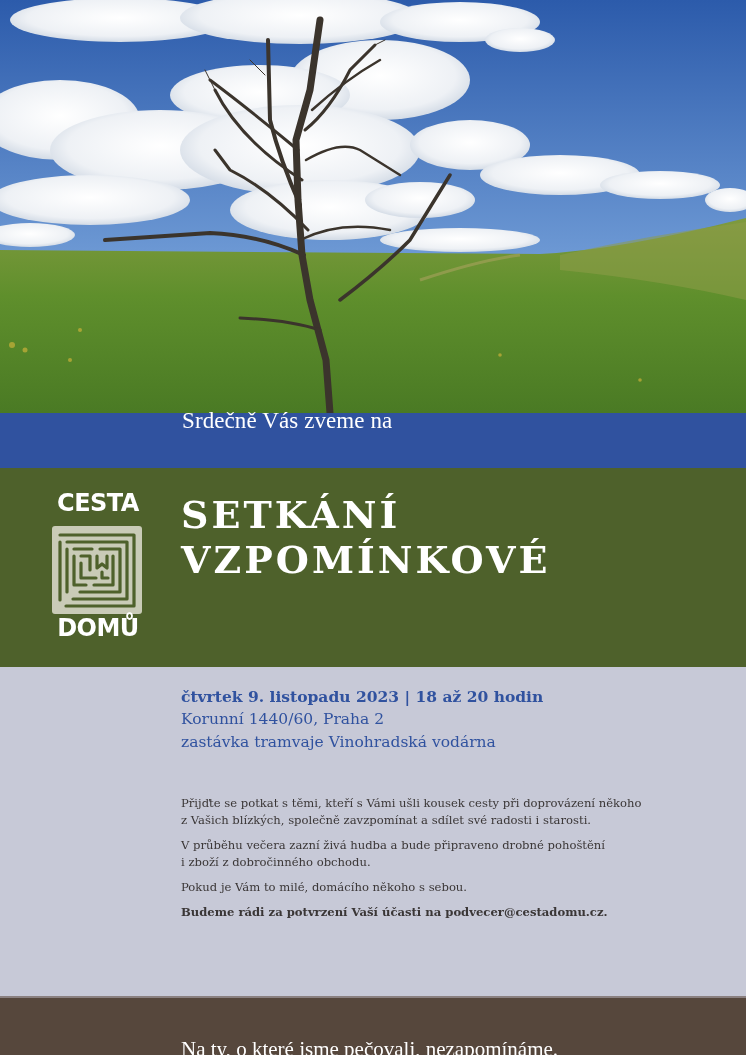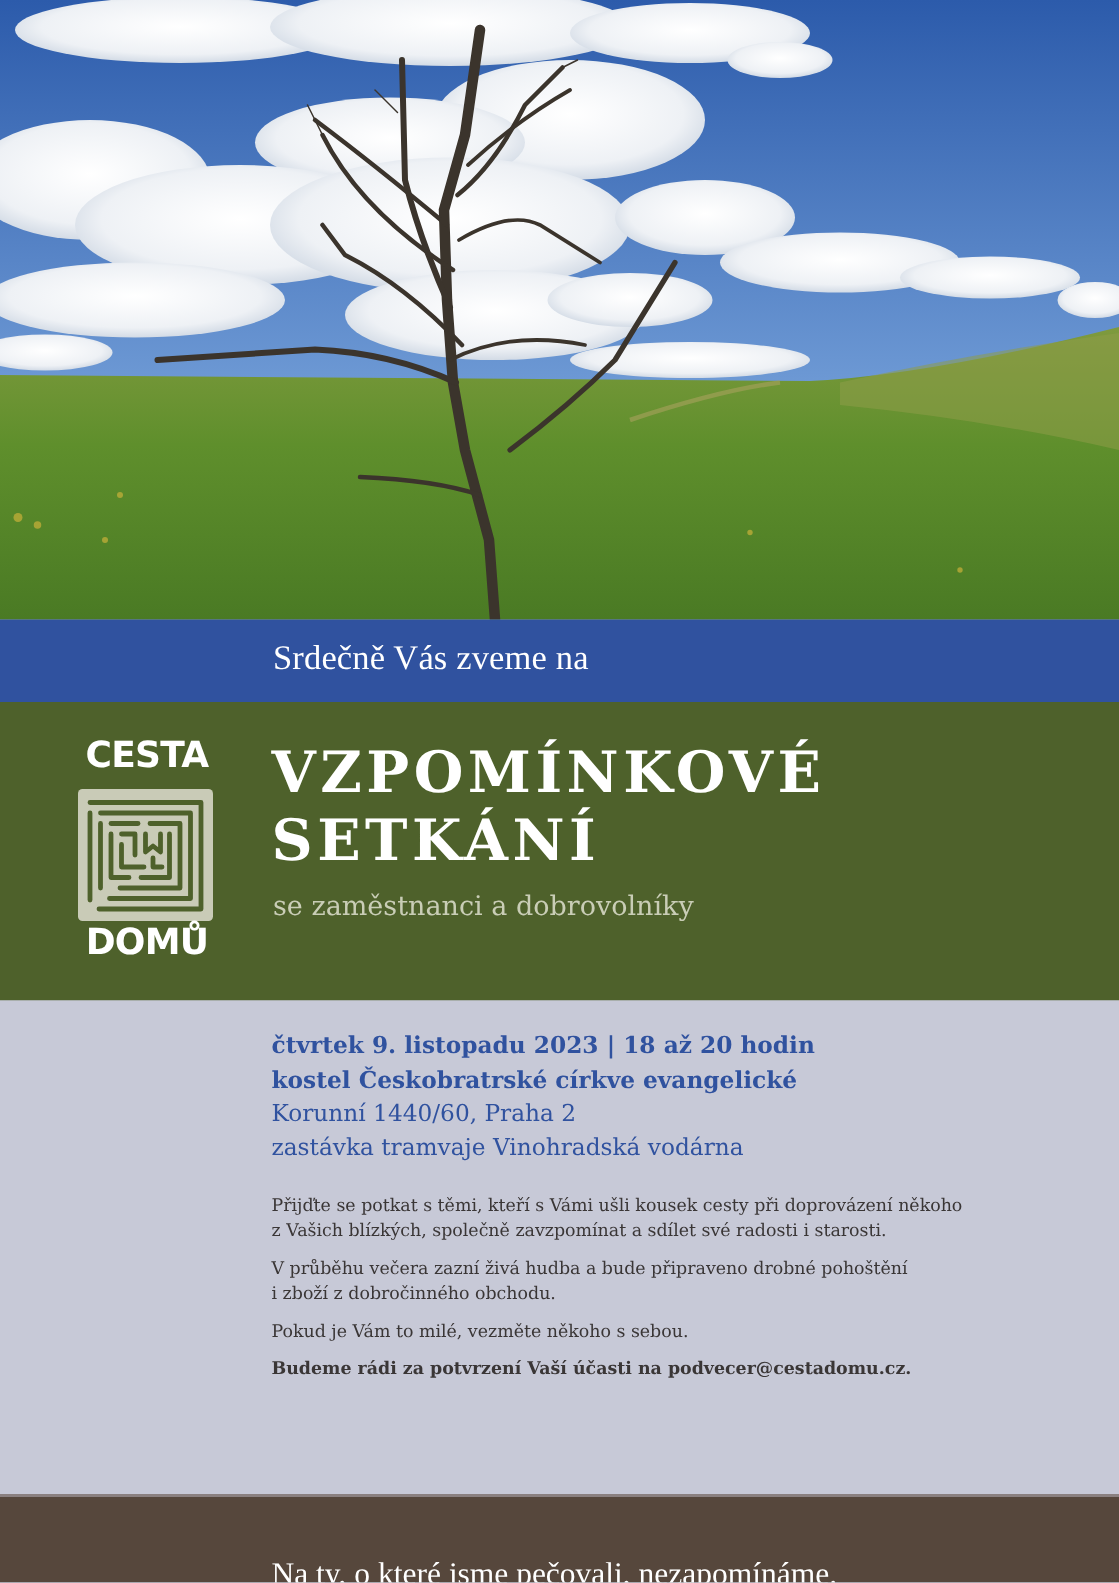--- a/index.html
+++ b/index.html
@@ -6,21 +6,21 @@
   body { width: 746px; height: 1055px; overflow: hidden; background: #c7c9d7; font-family: "DejaVu Serif", serif; }
   .page { position: relative; width: 746px; height: 1055px; }
 
   
   .photo { position: absolute; left: 0; top: 0; width: 746px; height: 413px; overflow: hidden;
     background: linear-gradient(180deg, #2f5fae 0%, #3f74c0 35%, #6b97d4 58%, #a9c3e3 60%, #6f9a3a 60.5%, #5f8d2c 75%, #4f7f25 100%); }
   .photo svg { position: absolute; left: 0; top: 0; }
 
   
   .band-blue { position: absolute; left: 0; top: 413px; width: 746px; height: 55px; background: #30529f; }
-  .invite { position: absolute; left: 182px; top: 426px; color: #ffffff; font-family: "Liberation Serif", serif; font-size: 23px; letter-spacing: 0.1px; }
+  .invite { position: absolute; left: 182px; top: 408px; color: #ffffff; font-family: "Liberation Serif", serif; font-size: 23px; letter-spacing: 0.1px; }
 
   
   .band-green { position: absolute; left: 0; top: 468px; width: 746px; height: 199px; background: #4e612b; }
   .logo-top, .logo-bottom { position: absolute; left: 50px; width: 96px; text-align: center; color: #fff; font-family: "DejaVu Sans", sans-serif; font-weight: bold; font-size: 24px; letter-spacing: -0.5px; }
   .logo-top { top: 489px; }
   .logo-bottom { top: 614px; }
   .logo-maze { position: absolute; left: 52px; top: 526px; }
   .title { position: absolute; left: 181px; top: 492px; color: #ffffff; font-family: "DejaVu Serif", serif; font-weight: bold; font-size: 38px; line-height: 45px; letter-spacing: 3px; }
   .subtitle { position: absolute; left: 182px; top: 593px; color: #c9cdb6; font-family: "DejaVu Serif", serif; font-size: 18px; line-height: 24px; }
 
@@ -132,44 +132,42 @@
       <path d="M29 30 L38 30 L38 44"></path>
       <path d="M29 37 L29 52 L44 52"></path>
       <path d="M45 30 L45 42 L50 38 L55 42 L55 30"></path>
       <path d="M61 30 L61 59 L42 59"></path>
       <path d="M50 46 L50 52 L56 52"></path>
     </g>
   </svg>
   <div class="logo-bottom">DOMŮ</div>
 
   <div class="title">
+    <div>SETKÁNÍ</div>
     <div>VZPOMÍNKOVÉ</div>
-    <div>SETKÁNÍ</div>
   </div>
   <div class="subtitle">
-    <div>se zaměstnanci a dobrovolníky</div>
   </div>
 
   <div class="band-grey"></div>
   <div class="event">
     <div class="b">čtvrtek 9. listopadu 2023 | 18 až 20 hodin</div>
-    <div class="b">kostel Českobratrské církve evangelické</div>
     <div>Korunní 1440/60, Praha 2</div>
     <div>zastávka tramvaje Vinohradská vodárna</div>
   </div>
 
   <div class="body-text">
     <p>
       <span>Přijďte se potkat s těmi, kteří s Vámi ušli kousek cesty při doprovázení někoho</span><br>
       <span>z Vašich blízkých, společně zavzpomínat a sdílet své radosti i starosti.</span>
     </p>
     <p>
       <span>V průběhu večera zazní živá hudba a bude připraveno drobné pohoštění</span><br>
       <span>i zboží z dobročinného obchodu.</span>
     </p>
-    <p>Pokud je Vám to milé, vezměte někoho s sebou.</p>
+    <p>Pokud je Vám to milé, domácího někoho s sebou.</p>
     <p class="strong">Budeme rádi za potvrzení Vaší účasti na podvecer@cestadomu.cz.</p>
   </div>
 
   <div class="band-brown"></div>
   <div class="footer-text">Na ty, o které jsme pečovali, nezapomínáme.</div>
 
 </div>
 
 </body></html>

